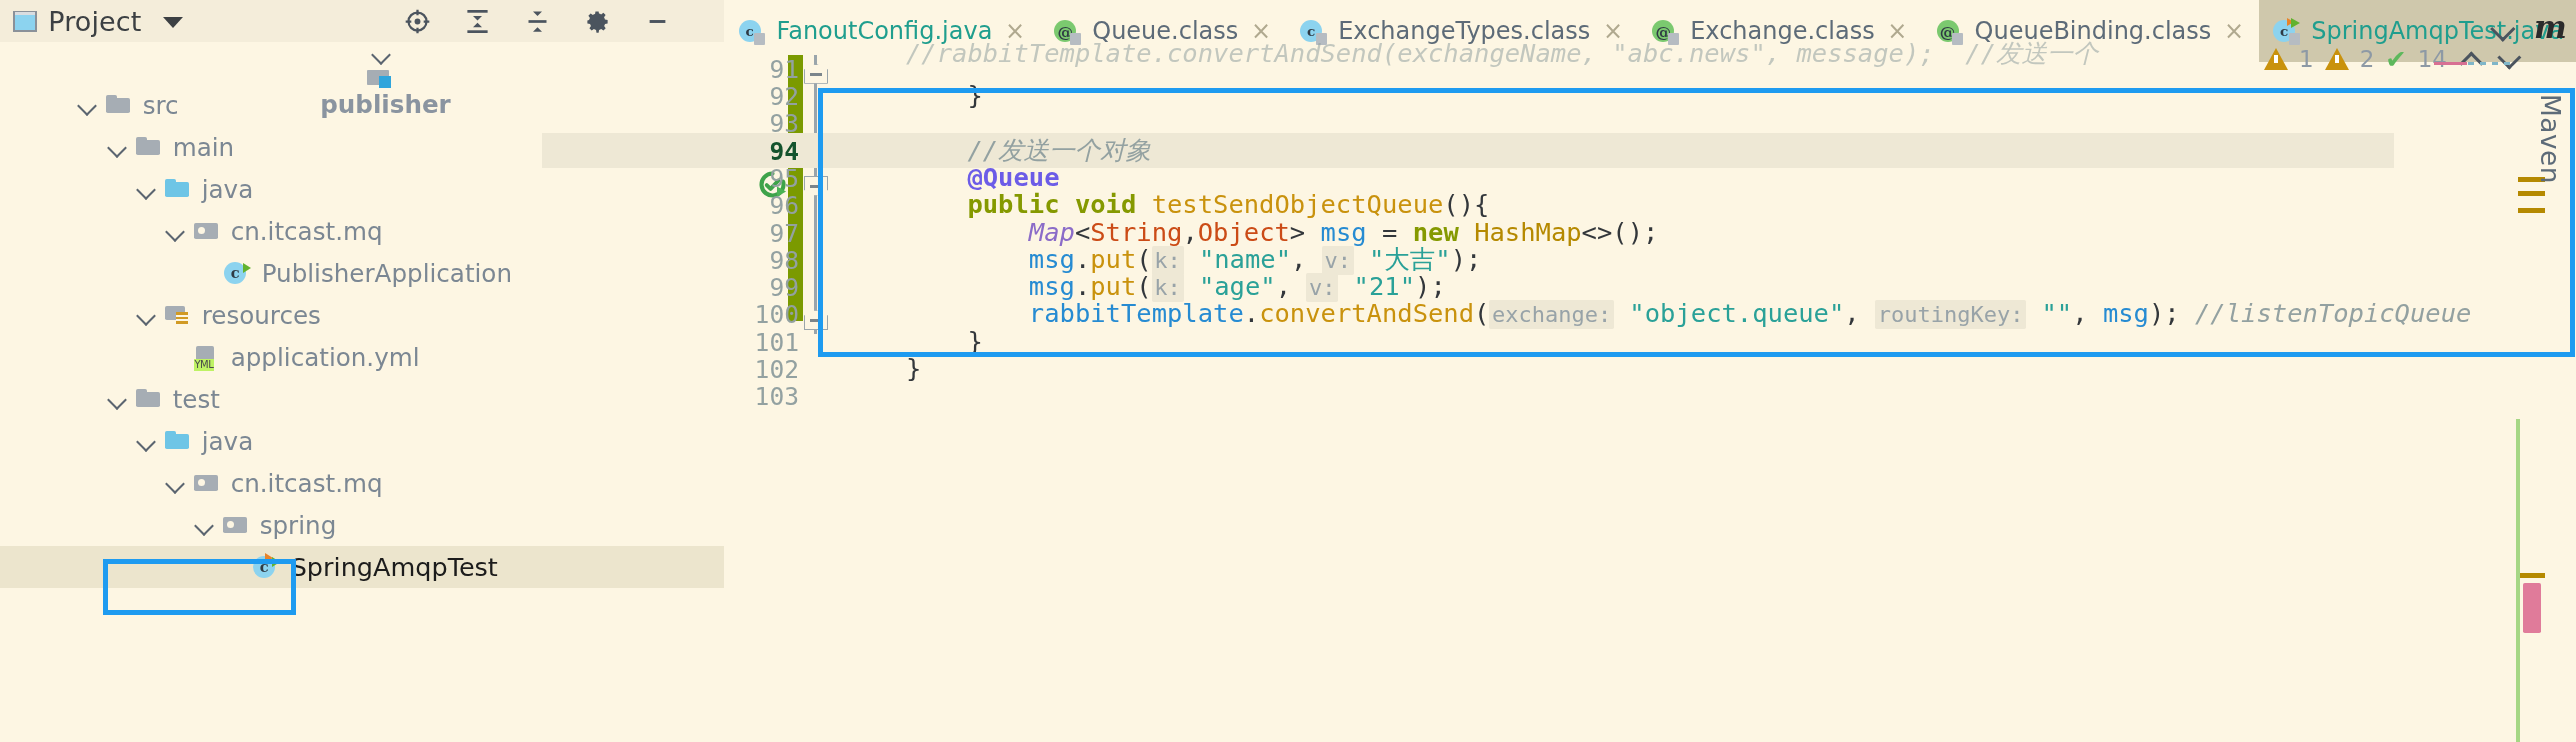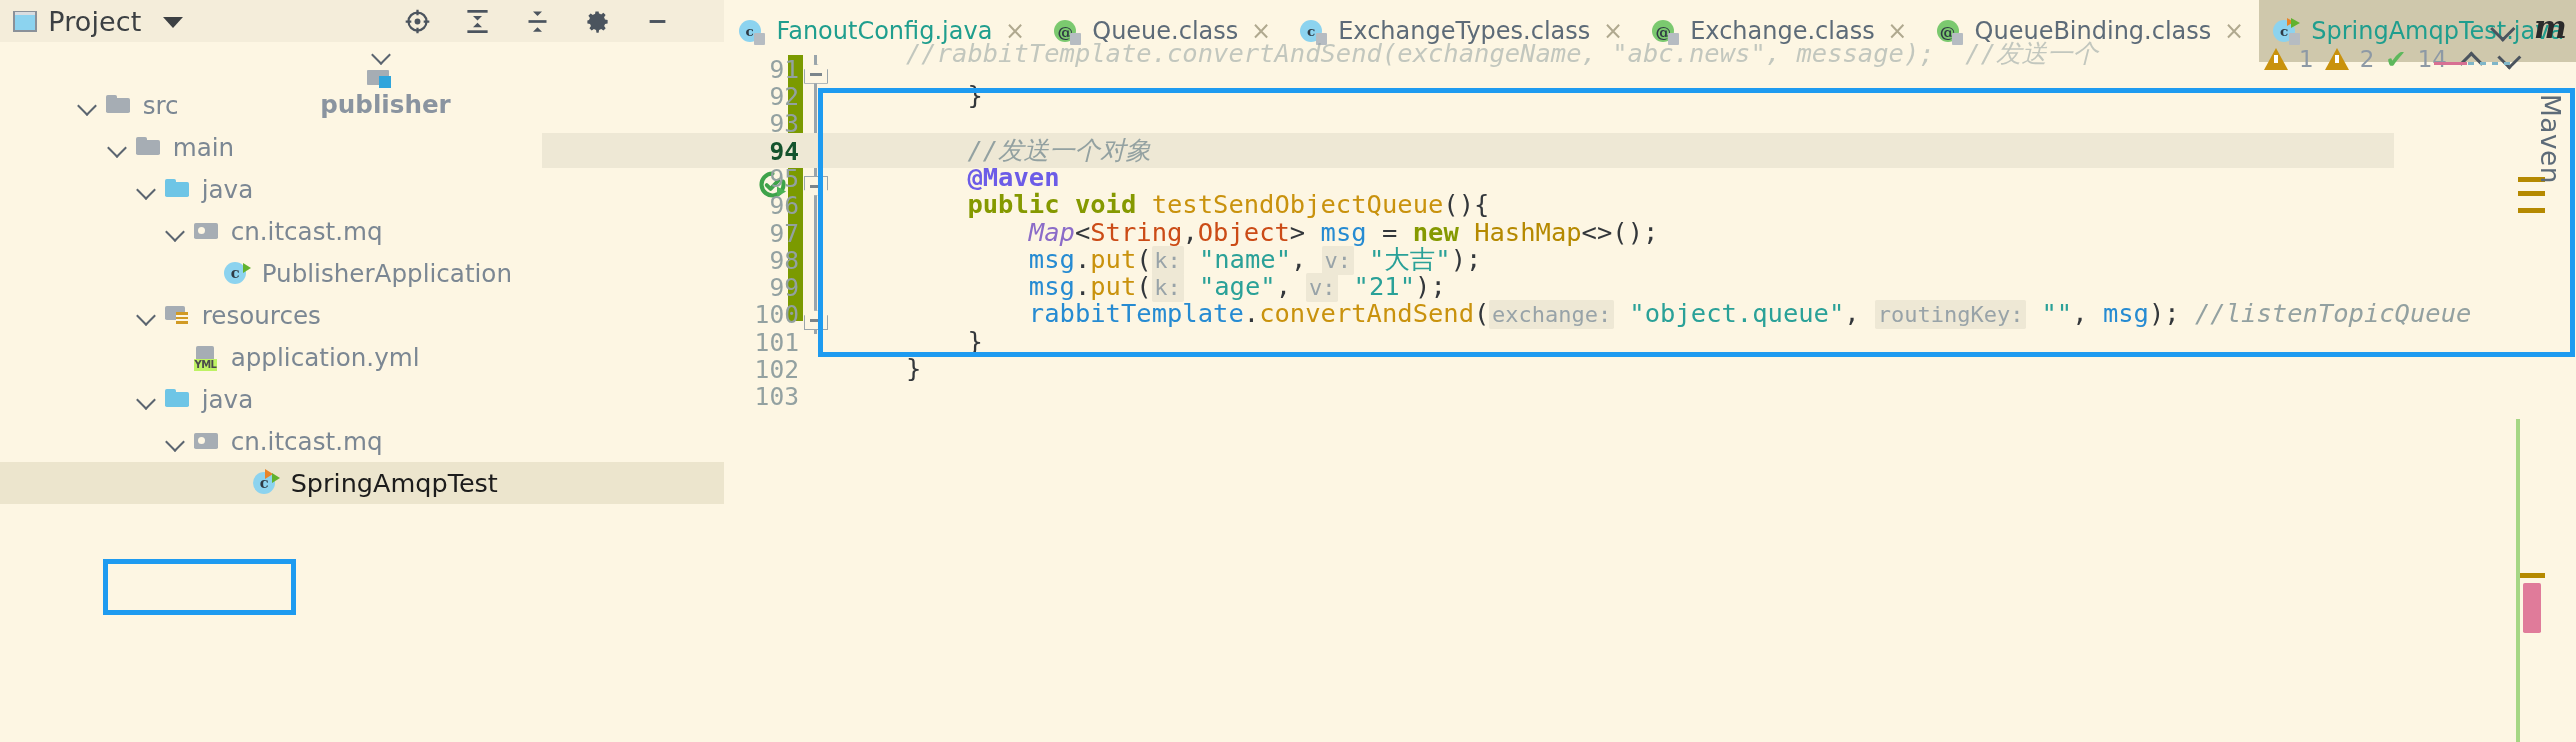--- a/index.html
+++ b/index.html
@@ -102,21 +102,21 @@
     content: ""; position: absolute; left: 11px; top: 9px; width: 12.7px; height: 12px;
     background: repeating-linear-gradient(to bottom,#d19a24 0 2.7px,#fdf6e3 2.7px 4.6px);
   }
   
   .ic-yml::before {
     content: ""; position: absolute; left: 2.7px; top: 0.9px; width: 18px; height: 18px;
     background: #a6adb4; border-radius: 1.8px;
   }
   .ic-yml .ymlbadge {
     position: absolute; left: 0px; bottom: -1.8px; background: #bef264; color: #4a4a4a;
-    font-size: 10px; font-weight: bold; line-height: 10px; padding: 0.9px 0.9px; letter-spacing: -0.5px;
+    font-size: 10px; font-weight: normal; line-height: 10px; padding: 0.9px 0.9px; letter-spacing: -0.5px;
     font-family: "DejaVu Sans", sans-serif;
   }
   
   .ic-class { width: 31px; }
   .ic-class .circ {
     position: absolute; left: 1.8px; top: 0.9px; width: 22px; height: 22px; border-radius: 50%;
     background: #8cd3ef; color: #2f3a44; font-size: 14.6px; font-weight: bold;
     display: flex; align-items: center; justify-content: center;
     font-family: "DejaVu Serif", serif;
   }
@@ -369,29 +369,39 @@
           <span class="ic ic-res"></span>
           <span class="label">resources</span>
         </div>
         <div class="trow" style="padding-left: 164px;">
           <span class="arrow "></span>
           <span class="ic ic-yml">
             <span class="ymlbadge">YML</span>
           </span>
           <span class="label">application.yml</span>
         </div>
+        <div class="trow" style="padding-left: 106px;">
+          <span class="arrow down"></span>
+          <span class="ic ic-folder"></span>
+          <span class="label">test</span>
+        </div>
         <div class="trow" style="padding-left: 135px;">
           <span class="arrow down"></span>
           <span class="ic ic-srcfolder"></span>
           <span class="label">java</span>
         </div>
         <div class="trow" style="padding-left: 164px;">
           <span class="arrow down"></span>
           <span class="ic ic-pkg"></span>
           <span class="label">cn.itcast.mq</span>
+        </div>
+        <div class="trow" style="padding-left: 193px;">
+          <span class="arrow down"></span>
+          <span class="ic ic-pkg"></span>
+          <span class="label">spring</span>
         </div>
         <div class="trow selected" style="padding-left: 222px;">
           <span class="arrow "></span>
           <span class="ic ic-class">
             <span class="circ">c</span>
             <span class="runtri orange" style="left: 13.7px; top: -1.8px; border-left-width: 8.2px; border-top-width: 5.5px; border-bottom-width: 5.5px;"></span>
             <span class="runtri gtri"></span>
           </span>
           <span class="label">SpringAmqpTest</span>
         </div>
@@ -502,21 +512,21 @@
         <div class="lnum" style="top: 266px;">101</div>
         <div class="lnum" style="top: 293px;">102</div>
         <div class="lnum" style="top: 320px;">103</div>
       </div>
 
     <div class="code" id="code-root">
         <div class="cl" style="top: -22px; opacity: 0.55;"><span class="tok-cm">//rabbitTemplate.convertAndSend(exchangeName, </span><span class="tok-cm">"abc.news"</span><span class="tok-cm">, message);</span><span class="tok-cm">  //发送一个</span></div>
         <div class="cl" style="top: 20px;"><span class="tok-def">    }</span></div>
         <div class="cl" style="top: 47px;"><span class="tok-def"></span></div>
         <div class="cl" style="top: 75px;"><span class="tok-cm">    //发送一个对象</span></div>
-        <div class="cl" style="top: 102px;"><span class="tok-anno">    @Maven</span></div>
+        <div class="cl" style="top: 102px;"><span class="tok-anno">    @Queue</span></div>
         <div class="cl" style="top: 129px;"><span class="tok-kw">    public void </span><span class="tok-mth">testSendObjectQueue</span><span class="tok-def">(){</span></div>
         <div class="cl" style="top: 157px;"><span class="tok-def">        </span><span class="tok-itf">Map</span><span class="tok-def">&lt;</span><span class="tok-cls">String</span><span class="tok-def">,</span><span class="tok-cls">Object</span><span class="tok-def">&gt; </span><span class="tok-var">msg</span><span class="tok-def"> = </span><span class="tok-kw">new </span><span class="tok-cls2">HashMap</span><span class="tok-def">&lt;&gt;();</span></div>
         <div class="cl" style="top: 184px;"><span class="tok-def">        </span><span class="tok-var">msg</span><span class="tok-def">.</span><span class="tok-mth">put</span><span class="tok-def">(</span><span class="hint">k:</span><span class="tok-str"> "name"</span><span class="tok-def">, </span><span class="hint">v:</span><span class="tok-str"> "大吉"</span><span class="tok-def">);</span></div>
         <div class="cl" style="top: 211px;"><span class="tok-def">        </span><span class="tok-var">msg</span><span class="tok-def">.</span><span class="tok-mth">put</span><span class="tok-def">(</span><span class="hint">k:</span><span class="tok-str"> "age"</span><span class="tok-def">, </span><span class="hint">v:</span><span class="tok-str"> "21"</span><span class="tok-def">);</span></div>
         <div class="cl" style="top: 238px;"><span class="tok-def">        </span><span class="tok-var">rabbitTemplate</span><span class="tok-def">.</span><span class="tok-mth">convertAndSend</span><span class="tok-def">(</span><span class="hint">exchange:</span><span class="tok-str"> "object.queue"</span><span class="tok-def">, </span><span class="hint">routingKey:</span><span class="tok-str"> ""</span><span class="tok-def">, </span><span class="tok-var">msg</span><span class="tok-def">); </span><span class="tok-cm">//listenTopicQueue</span></div>
         <div class="cl" style="top: 266px;"><span class="tok-def">    }</span></div>
         <div class="cl" style="top: 293px;"><span class="tok-def">}</span></div>
         <div class="cl" style="top: 320px;"><span class="tok-def"></span></div>
       </div>
 

